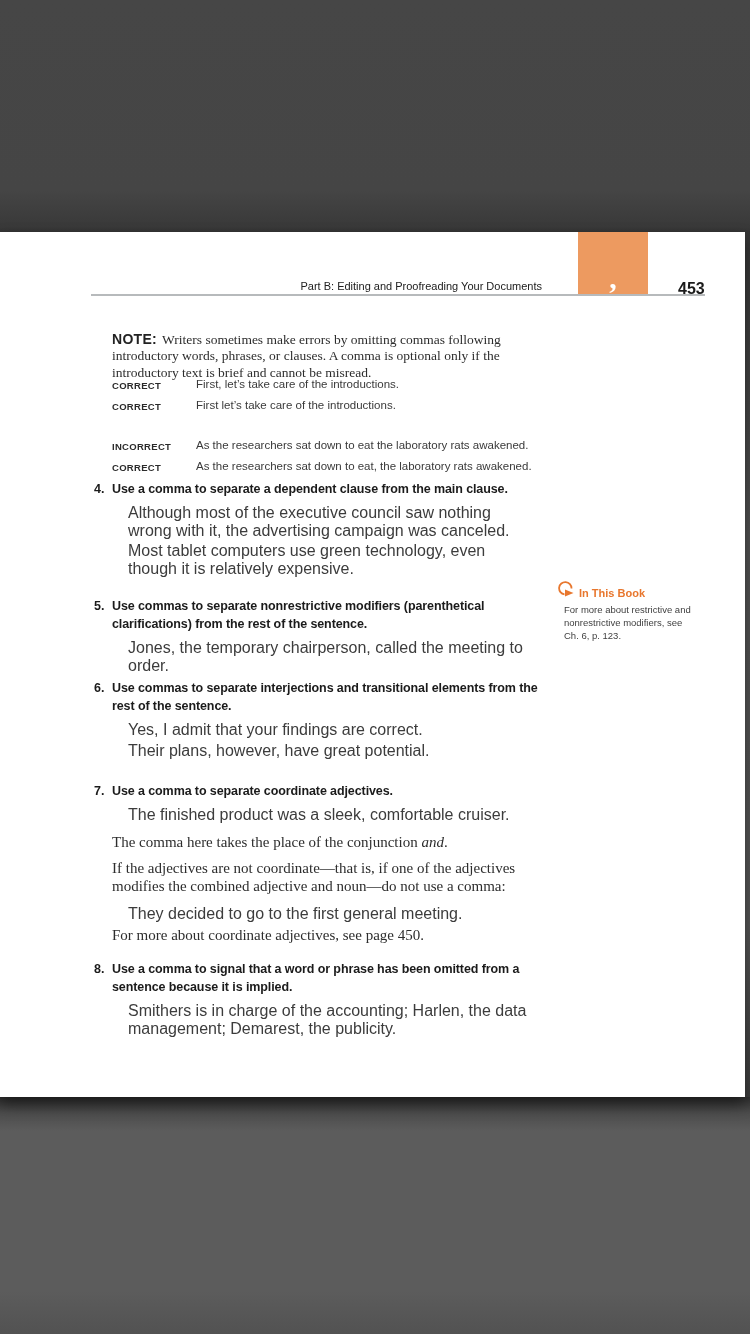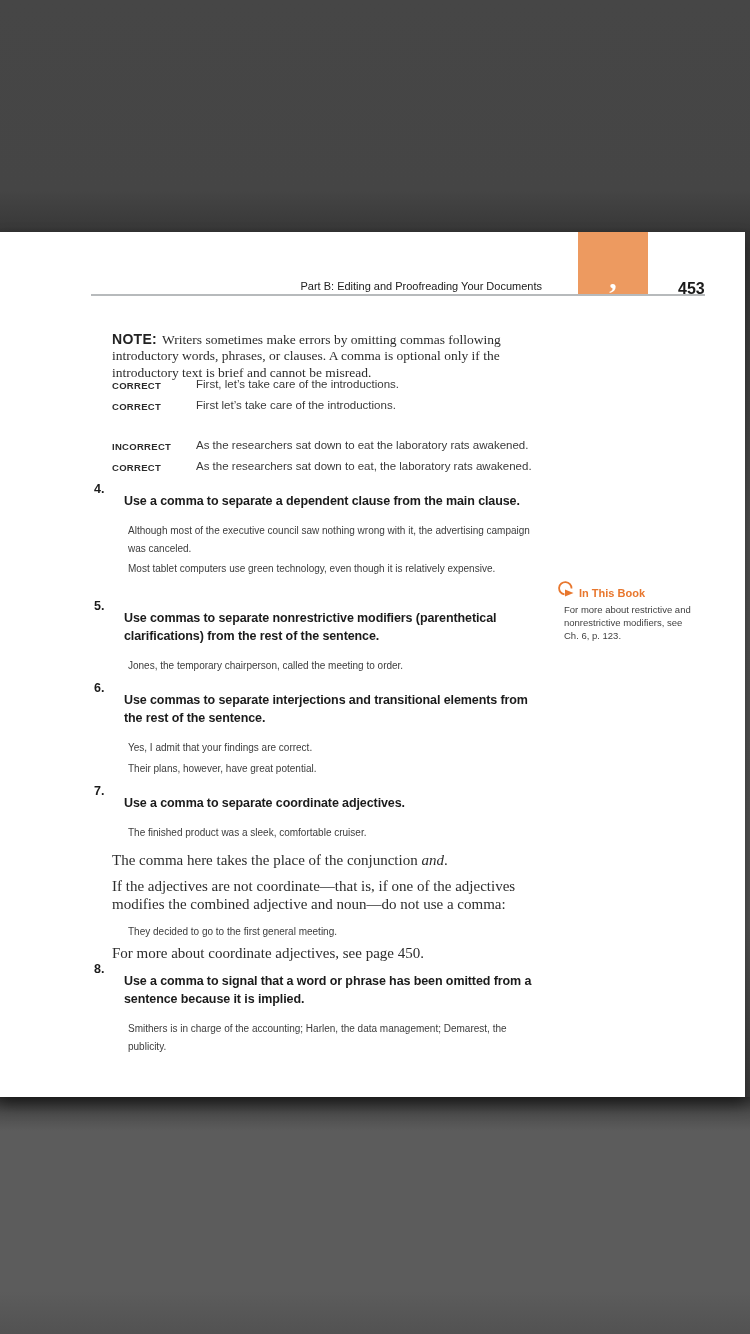--- a/index.html
+++ b/index.html
@@ -65,25 +65,25 @@
     letter-spacing:.3px;color:#2b2b2b;line-height:13px;padding-top:1px;
   }
   .usage-text{
     font-size:11.5px;color:#3a3a3a;line-height:13px;white-space:nowrap;
   }
   
   .item{position:absolute;left:94px;display:flex;}
   .item-num{flex:none;width:18px;font-size:12.5px;font-weight:bold;color:#1b1b1b;line-height:18px;}
   .item-body{width:440px;}
   .item-heading{
-    margin:12px;font-size:12.5px;font-weight:bold;color:#1b1b1b;line-height:18px;letter-spacing:-0.1px;
+    margin:0;font-size:12.5px;font-weight:bold;color:#1b1b1b;line-height:18px;letter-spacing:-0.1px;
   }
   .ex{
     margin:6px 0 0 16px;width:408px;
-    font-size:10px;color:#3c3c3c;line-height:17.5px;
+    font-size:16px;color:#3c3c3c;line-height:17.5px;
   }
   .ex + .ex{margin-top:3px;}
   .serif-line,.serif-para,.serif-ref{
     margin:9px 0 0 0;font-family:"Liberation Serif","DejaVu Serif",serif;
     font-size:15px;line-height:18px;color:#2d2d2d;width:430px;
   }
   .serif-para{margin-top:8px;}
   .serif-ref{margin-top:4px;}
   .ex.after-serif{margin-top:10px;}
   .item-4{top:248px;} .item-5{top:365px;} .item-6{top:447px;} .item-7{top:550px;} .item-8{top:728px;}

